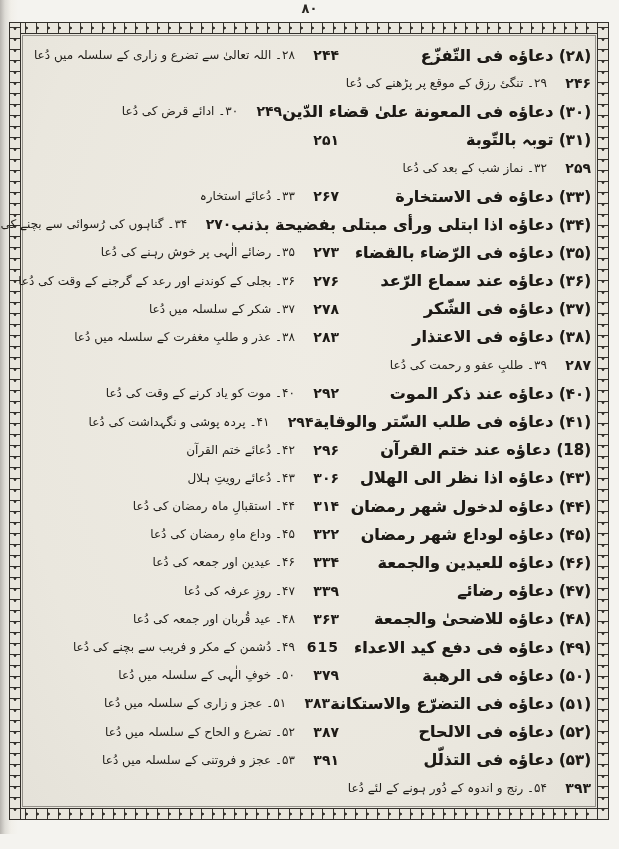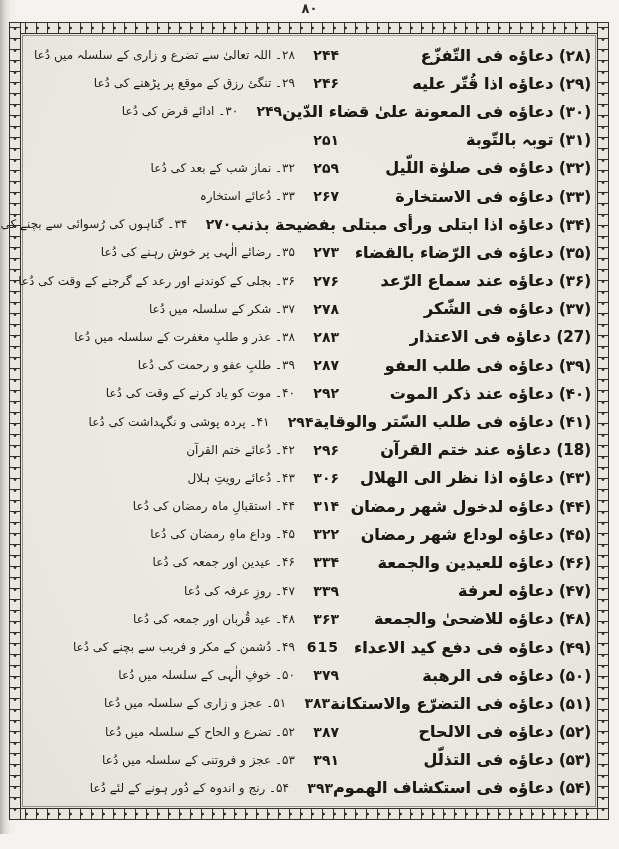--- a/index.html
+++ b/index.html
@@ -122,24 +122,20 @@
         <div class="row">
           <div class="cell-title">
             <span class="entry-no">(۲۸)</span>
             <span>دعاؤه فی التّفزّع</span>
           </div>
           <div class="cell-page">۲۴۴</div>
           <div class="cell-urdu">۲۸۔ اللہ تعالیٰ سے تضرع و زاری کے سلسلہ میں دُعا</div>
         </div>
 
         <div class="row">
-          <div class="cell-title">
-            <span class="entry-no">(۲۹)</span>
-            <span>دعاؤه اذا قُتّر علیه</span>
-          </div>
           <div class="cell-page">۲۴۶</div>
           <div class="cell-urdu">۲۹۔ تنگئ رزق کے موقع پر پڑھنے کی دُعا</div>
         </div>
 
         <div class="row">
           <div class="cell-title">
             <span class="entry-no">(۳۰)</span>
             <span>دعاؤه فی المعونة علىٰ قضاء الدّین</span>
           </div>
           <div class="cell-page">۲۴۹</div>
@@ -148,24 +144,20 @@
 
         <div class="row">
           <div class="cell-title">
             <span class="entry-no">(۳۱)</span>
             <span>توبہ بالتّوبة</span>
           </div>
           <div class="cell-page">۲۵۱</div>
         </div>
 
         <div class="row">
-          <div class="cell-title">
-            <span class="entry-no">(۳۲)</span>
-            <span>دعاؤه فی صلوٰة اللّیل</span>
-          </div>
           <div class="cell-page">۲۵۹</div>
           <div class="cell-urdu">۳۲۔ نماز شب کے بعد کی دُعا</div>
         </div>
 
         <div class="row">
           <div class="cell-title">
             <span class="entry-no">(۳۳)</span>
             <span>دعاؤه فی الاستخارة</span>
           </div>
           <div class="cell-page">۲۶۷</div>
@@ -203,32 +195,28 @@
           <div class="cell-title">
             <span class="entry-no">(۳۷)</span>
             <span>دعاؤه فی الشّکر</span>
           </div>
           <div class="cell-page">۲۷۸</div>
           <div class="cell-urdu">۳۷۔ شکر کے سلسلہ میں دُعا</div>
         </div>
 
         <div class="row">
           <div class="cell-title">
-            <span class="entry-no">(27)</span>
+            <span class="entry-no">(۳۸)</span>
             <span>دعاؤه فی الاعتذار</span>
           </div>
           <div class="cell-page">۲۸۳</div>
           <div class="cell-urdu">۳۸۔ عذر و طلبِ مغفرت کے سلسلہ میں دُعا</div>
         </div>
 
         <div class="row">
-          <div class="cell-title">
-            <span class="entry-no">(۳۹)</span>
-            <span>دعاؤه فی طلب العفو</span>
-          </div>
           <div class="cell-page">۲۸۷</div>
           <div class="cell-urdu">۳۹۔ طلبِ عفو و رحمت کی دُعا</div>
         </div>
 
         <div class="row">
           <div class="cell-title">
             <span class="entry-no">(۴۰)</span>
             <span>دعاؤه عند ذکر الموت</span>
           </div>
           <div class="cell-page">۲۹۲</div>
@@ -285,21 +273,21 @@
             <span class="entry-no">(۴۶)</span>
             <span>دعاؤه للعیدین والجمعة</span>
           </div>
           <div class="cell-page">۳۳۴</div>
           <div class="cell-urdu">۴۶۔ عیدین اور جمعہ کی دُعا</div>
         </div>
 
         <div class="row">
           <div class="cell-title">
             <span class="entry-no">(۴۷)</span>
-            <span>دعاؤه لعرفة</span>
+            <span>دعاؤه رضائے</span>
           </div>
           <div class="cell-page">۳۳۹</div>
           <div class="cell-urdu">۴۷۔ روزِ عرفہ کی دُعا</div>
         </div>
 
         <div class="row">
           <div class="cell-title">
             <span class="entry-no">(۴۸)</span>
             <span>دعاؤه للاضحىٰ والجمعة</span>
           </div>
@@ -346,23 +334,19 @@
         <div class="row">
           <div class="cell-title">
             <span class="entry-no">(۵۳)</span>
             <span>دعاؤه فی التذلّل</span>
           </div>
           <div class="cell-page">۳۹۱</div>
           <div class="cell-urdu">۵۳۔ عجز و فروتنی کے سلسلہ میں دُعا</div>
         </div>
 
         <div class="row">
-          <div class="cell-title">
-            <span class="entry-no">(۵۴)</span>
-            <span>دعاؤه فی استکشاف الهموم</span>
-          </div>
           <div class="cell-page">۳۹۳</div>
           <div class="cell-urdu">۵۴۔ رنج و اندوہ کے دُور ہونے کے لئے دُعا</div>
         </div>
       </div>
   </div>
 
 </div>
 
 </body></html>

